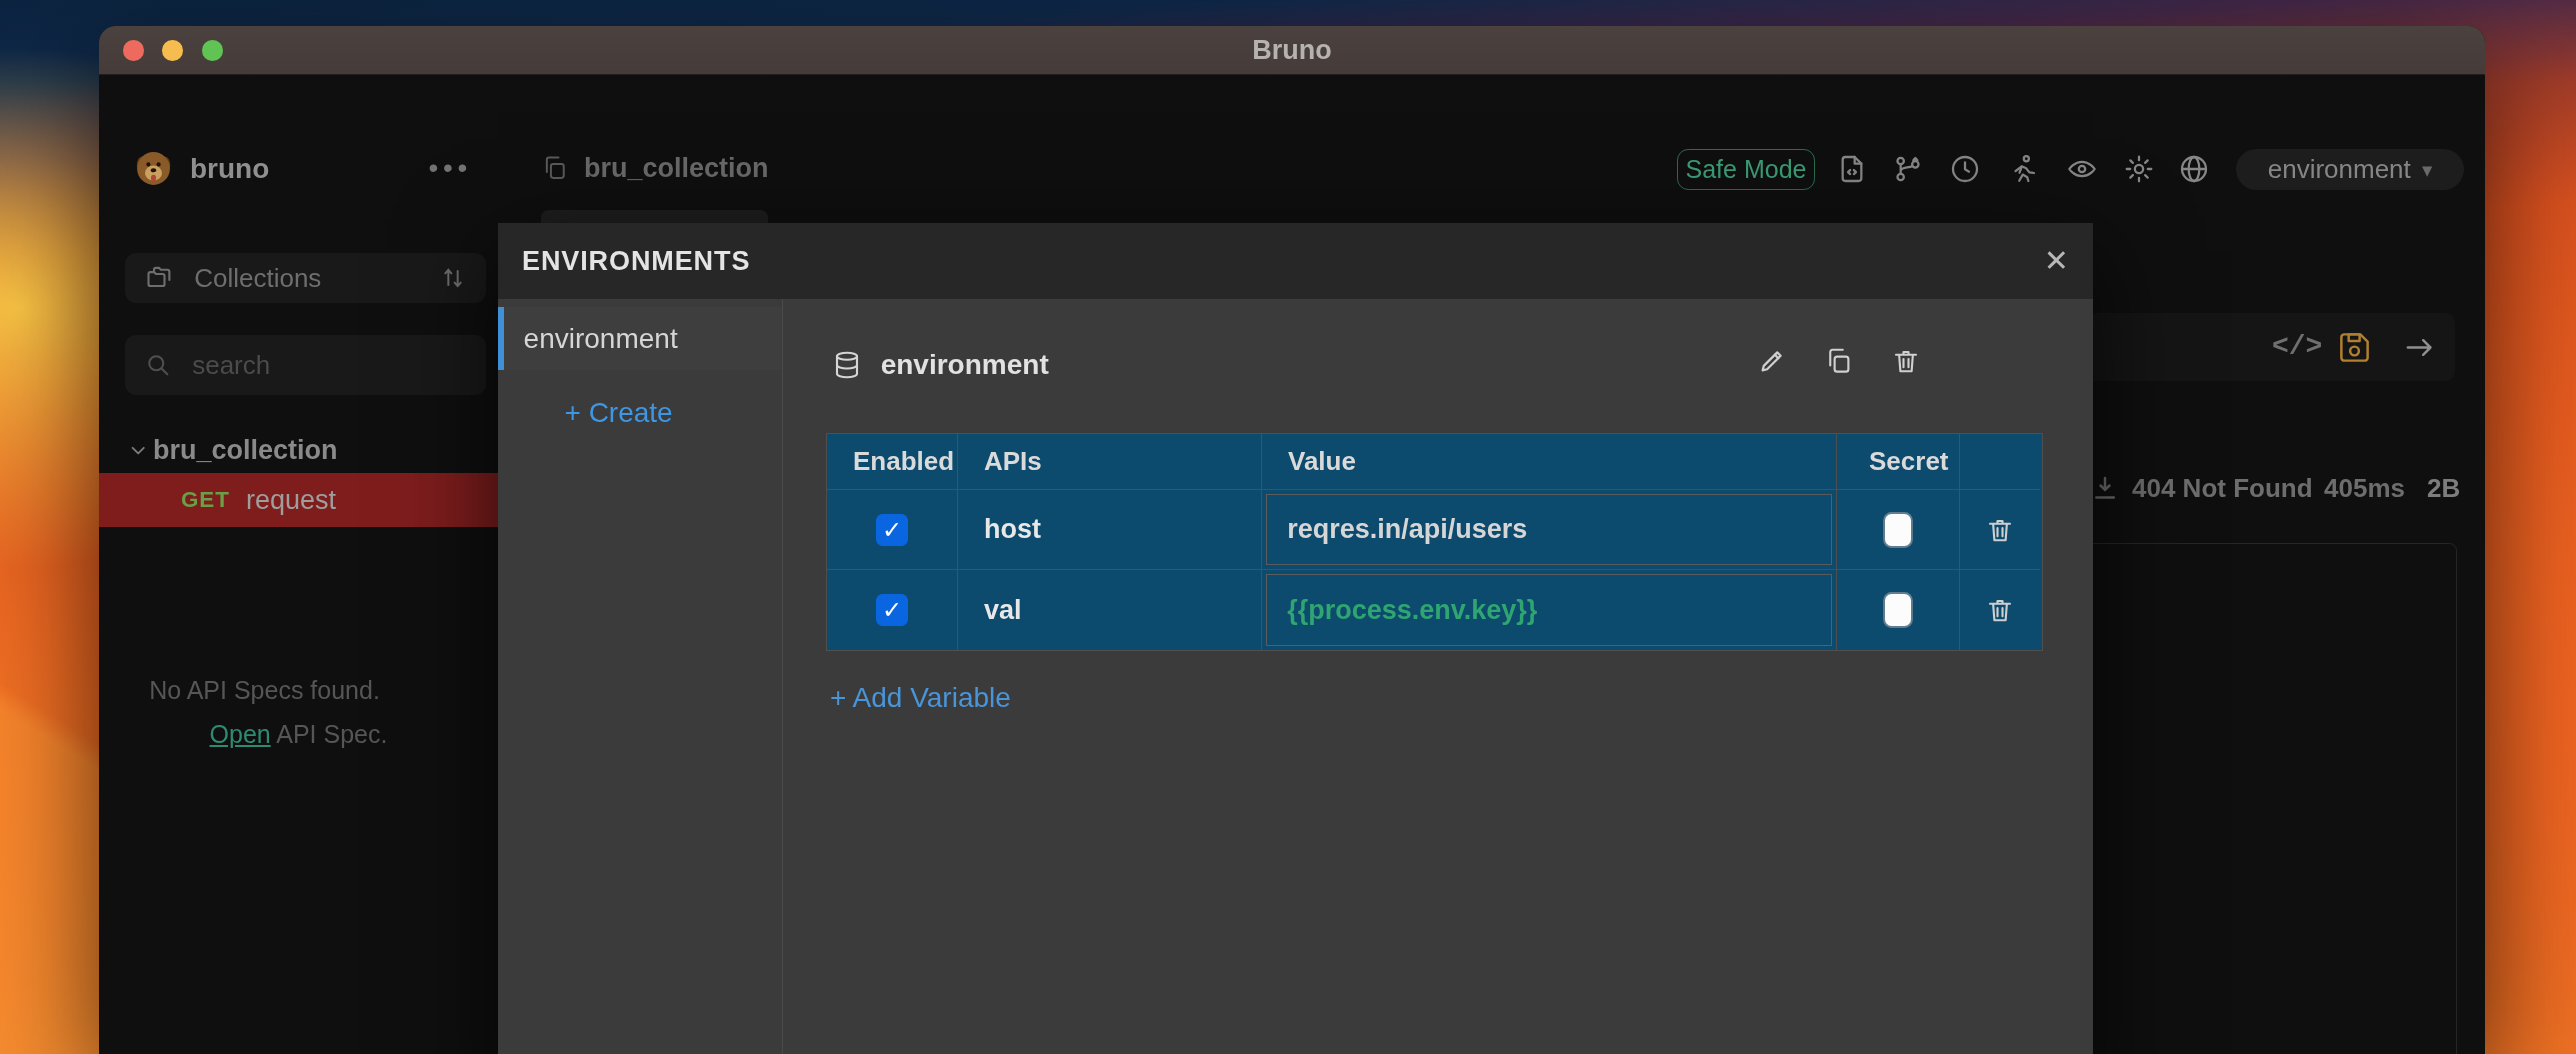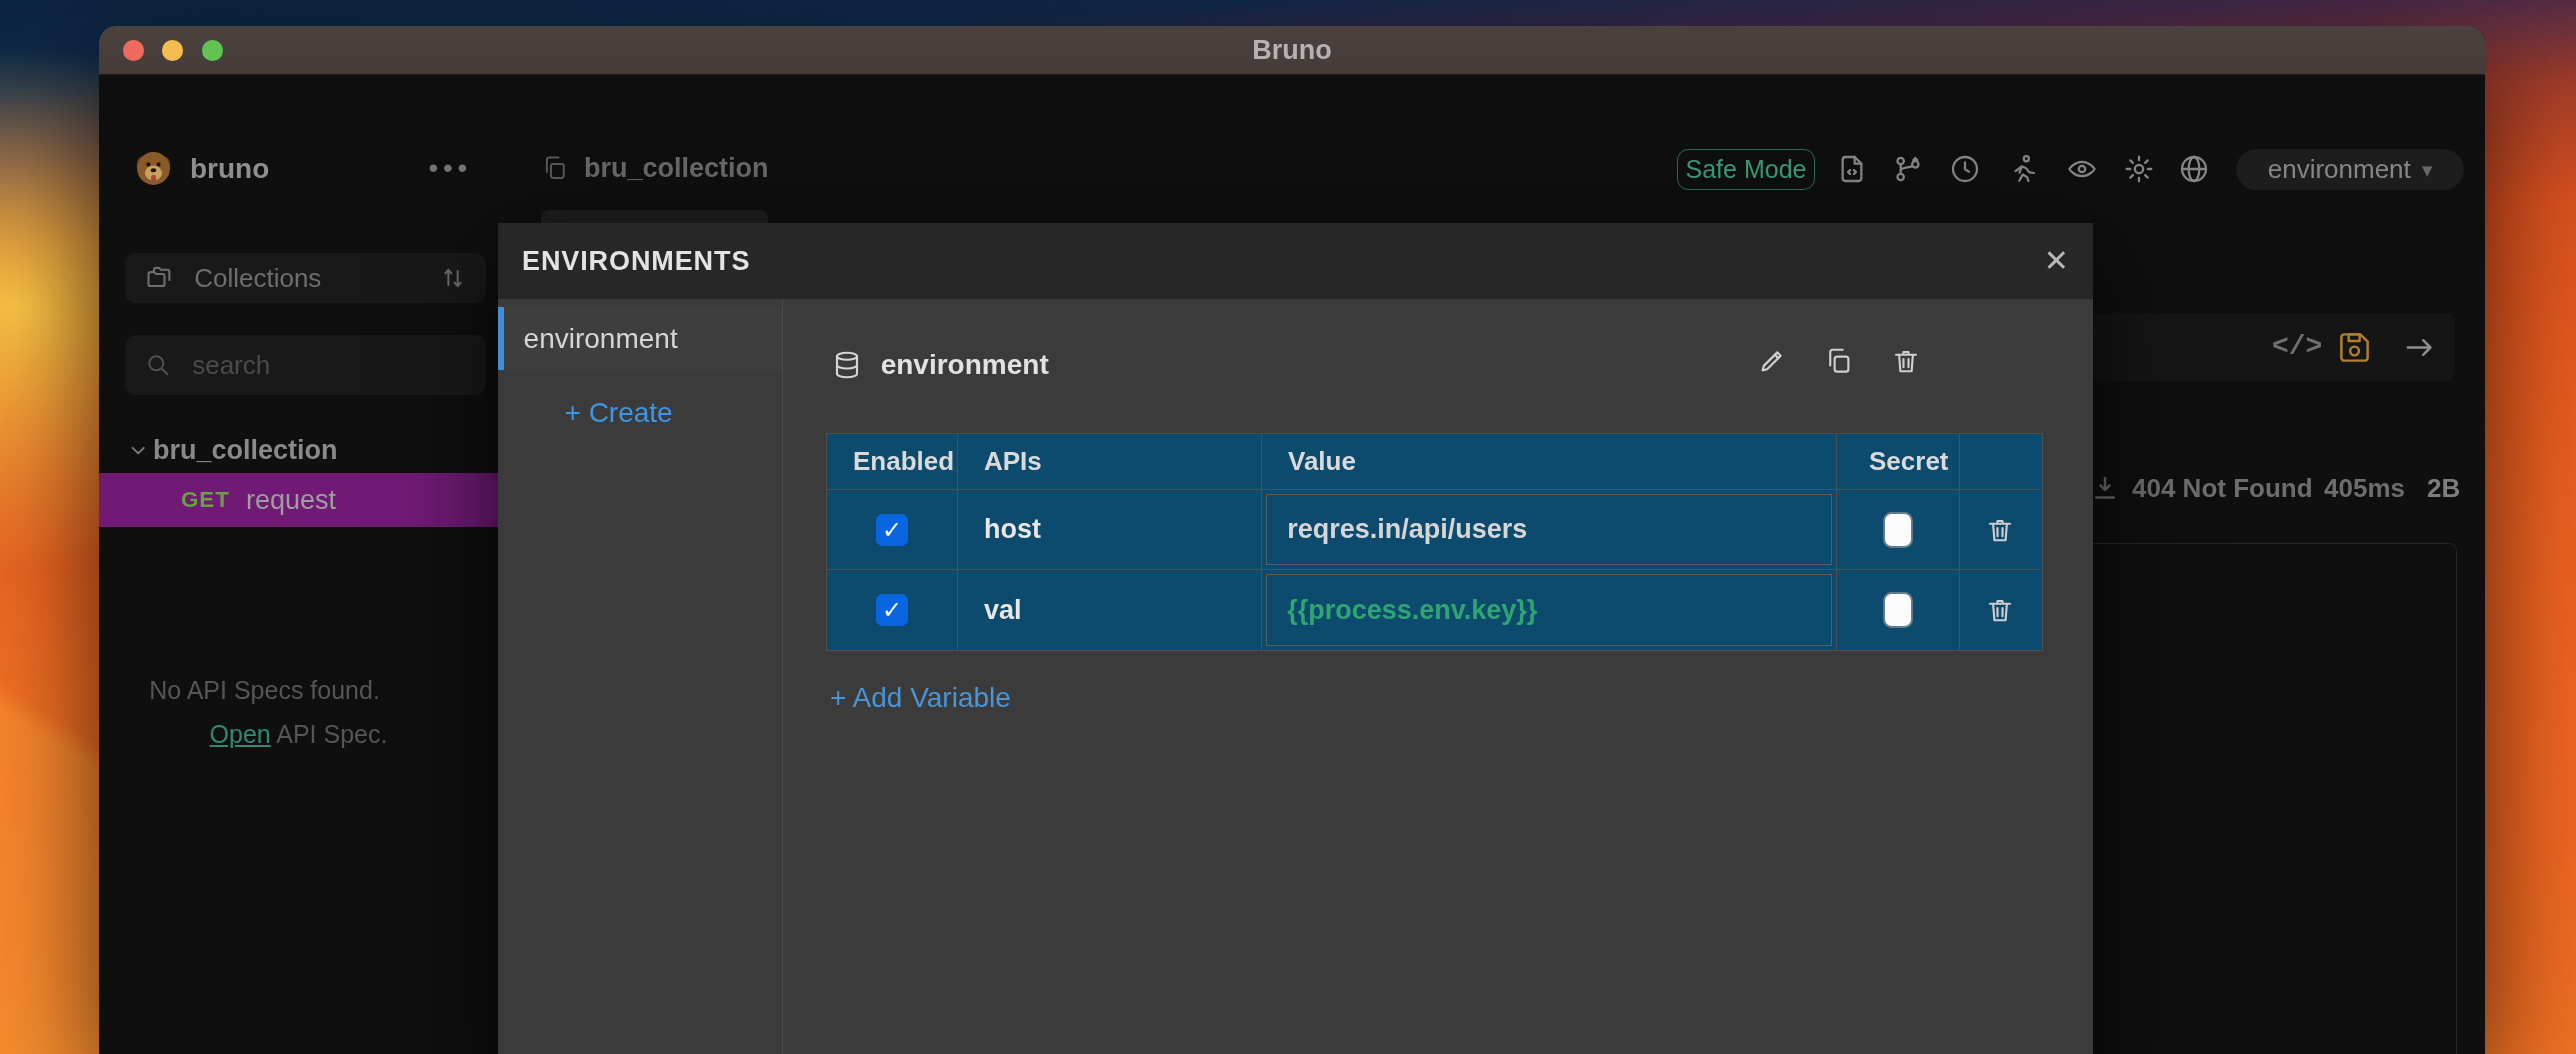--- a/index.html
+++ b/index.html
@@ -47,21 +47,21 @@
   .search-box{ top:211px; height:60px; color:#4b4b4b; }
   .search-box input{ flex:1; background:transparent; border:none; outline:none;
     color:#9a9a9a; font-size:26px; font-family:inherit; }
   .search-box input::placeholder{ color:#4b4b4b; }
   .apis-box{ top:454px; height:52px; }
 
   .tree-row{ position:absolute; left:0; top:306px; width:399px; height:41px; color:#8a8a8a; }
   .tree-row .chev{ position:absolute; left:28px; top:9.3px; color:#7c7c7c; }
   .tree-row .cname{ position:absolute; left:54px; top:0; line-height:41px; font-size:27px; font-weight:700; }
 
-  .req-row{ position:absolute; left:0; top:349px; width:399px; height:54px; background:#701a75; }
+  .req-row{ position:absolute; left:0; top:349px; width:399px; height:54px; background:#7f1d1d; }
   .req-row .indent{ position:absolute; left:28px; top:0; bottom:0; border-left:1.9px dotted #3a3a3a; }
   .req-row .method{ position:absolute; left:82px; top:0; line-height:54px; font-size:22.4px; font-weight:700; color:#6a9e47; letter-spacing:0.9px; }
   .req-row .rname{ position:absolute; left:147px; top:0; line-height:54px; font-size:27px; color:#9e9e9e; }
 
   .empty-state{ position:absolute; left:0; top:552px; width:331px; text-align:center; font-size:25px; color:#565656; }
   .open-line{ position:absolute; left:0; top:596px; width:399px; text-align:center; font-size:25px; color:#565656; }
   .open-line .lnk{ color:#2e8b71; text-decoration:underline; cursor:pointer; }
 
   
   .collection-tab{ position:absolute; left:442px; top:67px; height:52px; display:flex; align-items:center; gap:15px; color:#696969; }

